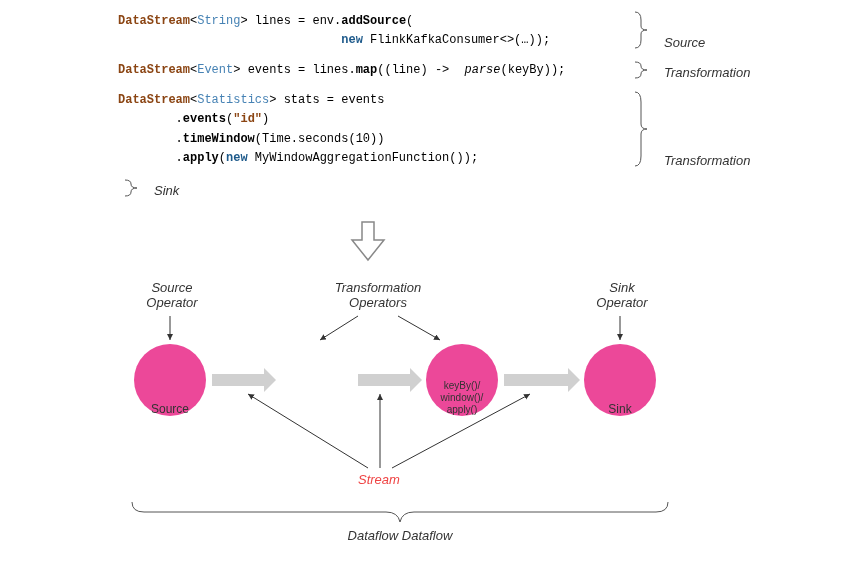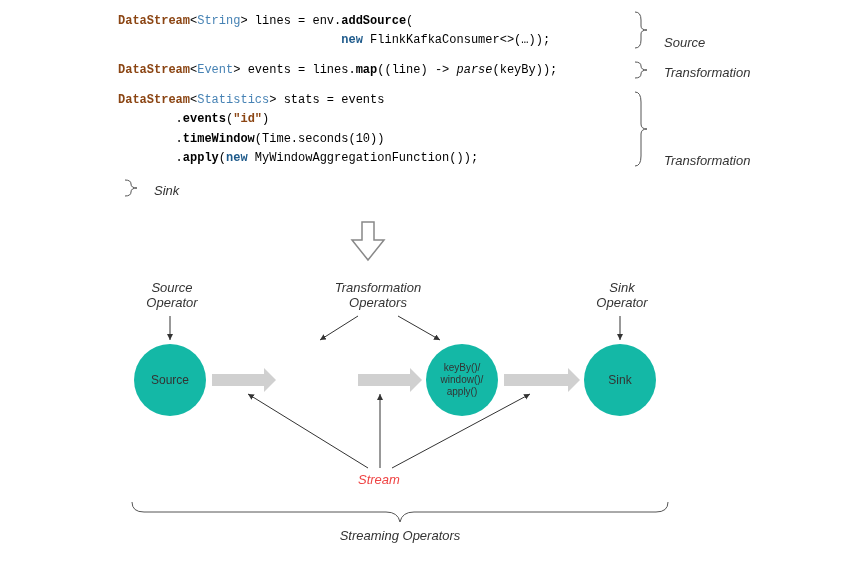--- a/index.html
+++ b/index.html
@@ -42,21 +42,21 @@
       flex: 0 0 120px;
       font-style: italic;
       font-size: 13px;
       color: #333;
       padding-left: 6px;
     }
     .kw-brown { color: #8b4513; font-weight: bold; }
     .kw-blue { color: #4682b4; }
     .kw-darkblue { color: #1e5a8b; font-weight: bold; }
     .kw-bold { font-weight: bold; }
-    .kw-italic { font-style: italic; }
+    .kw-italic { font-style: italic; margin-left: 8px; }
     .brace-svg { stroke: #555; stroke-width: 1; fill: none; }
     
     .arrow-down {
       position: absolute;
       top: 220px;
       left: 350px;
     }
     
     .diagram {
       position: absolute;
@@ -70,23 +70,23 @@
       font-style: italic;
       font-size: 13px;
       text-align: center;
       color: #333;
     }
     .node {
       position: absolute;
       width: 72px;
       height: 72px;
       border-radius: 50%;
-      background: #14b8a6;
+      background: #ec4899;
       display: flex;
-      align-items: center;
+      align-items: flex-end;
       justify-content: center;
       text-align: center;
       font-size: 12px;
       color: #333;
     }
     .flow-arrow {
       position: absolute;
       height: 12px;
       background: #d0d0d0;
     }
@@ -213,14 +213,14 @@
   <div class="flow-arrow" style="left:112px; top:84px; width:52px;"></div>
   <div class="flow-arrow" style="left:258px; top:84px; width:52px;"></div>
   <div class="flow-arrow" style="left:404px; top:84px; width:64px;"></div>
 
   <div class="stream-label" style="left:258px; top:182px;">Stream</div>
 
   <svg class="bottom-brace" style="left:30px; top:210px;" width="540" height="26">
     <path class="brace-svg" d="M2,2 Q2,12 14,12 L256,12 Q268,12 270,22 Q272,12 284,12 L526,12 Q538,12 538,2"></path>
   </svg>
 
-  <div class="dataflow-label" style="left:230px; top:238px; width:140px;">Streaming Operators</div>
+  <div class="dataflow-label" style="left:230px; top:238px; width:140px;">Dataflow Dataflow</div>
 </div>
 
 </body></html>

